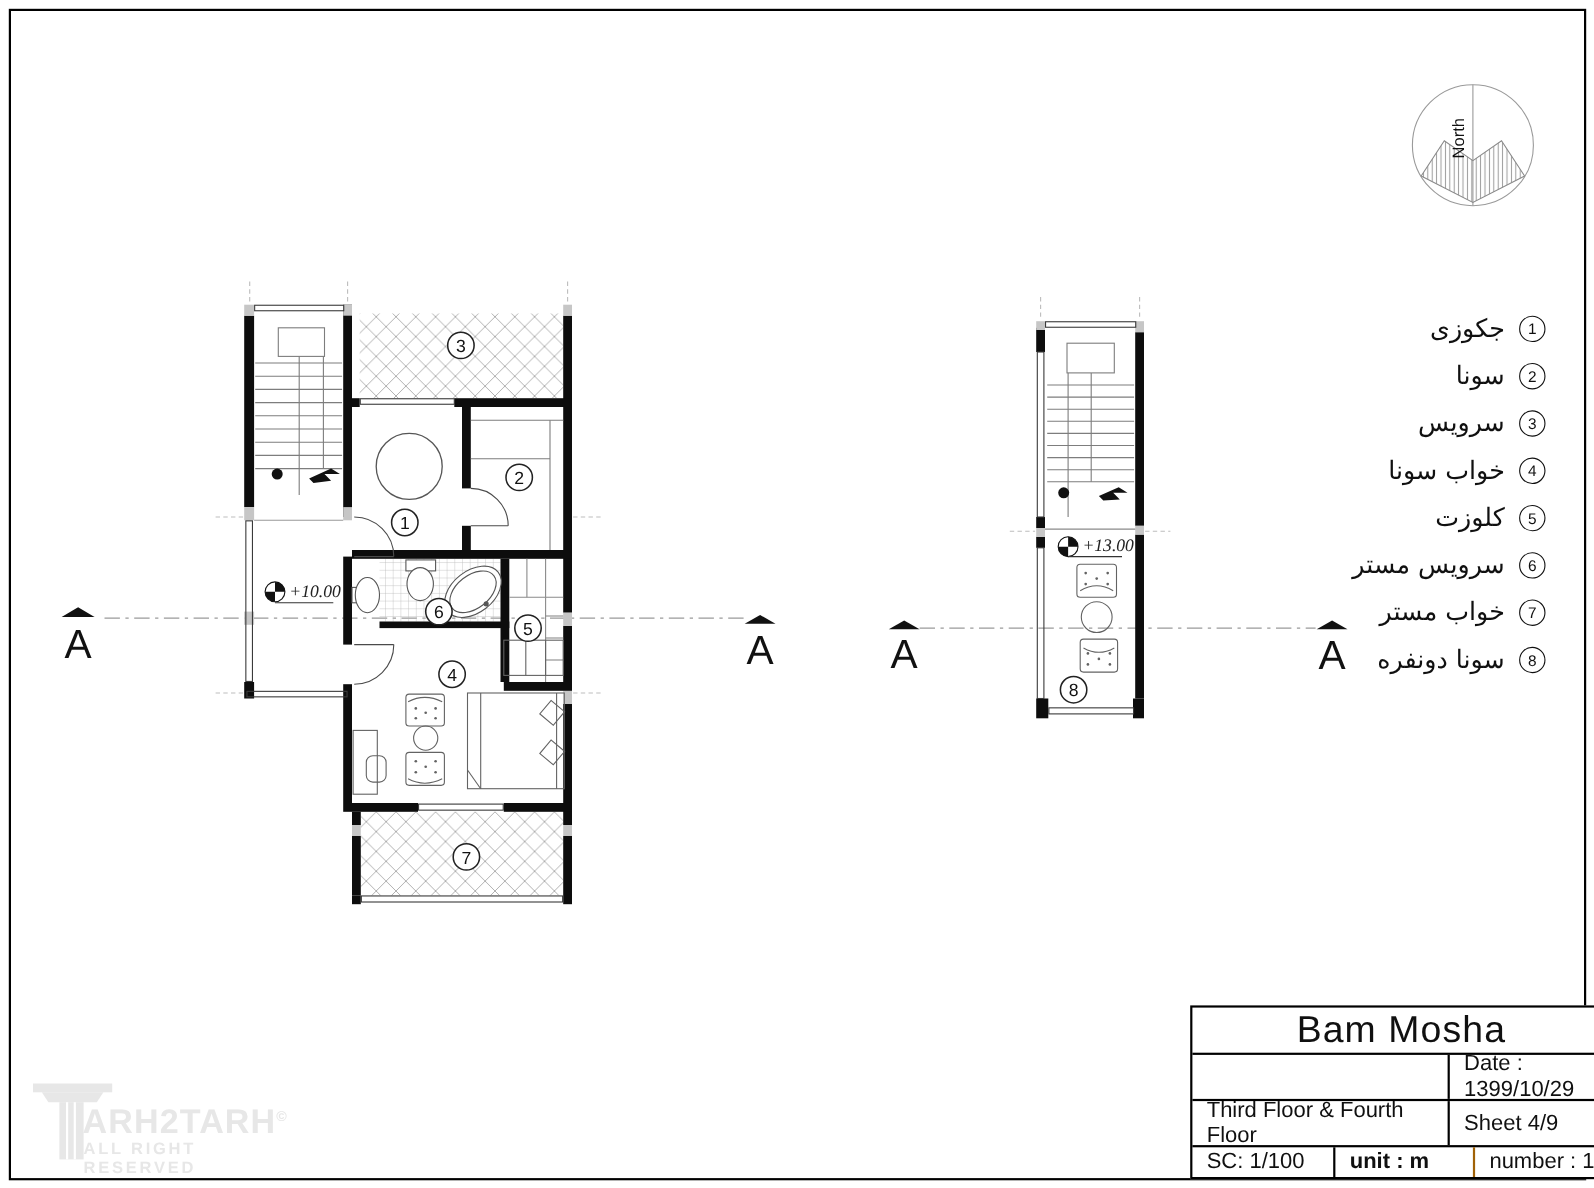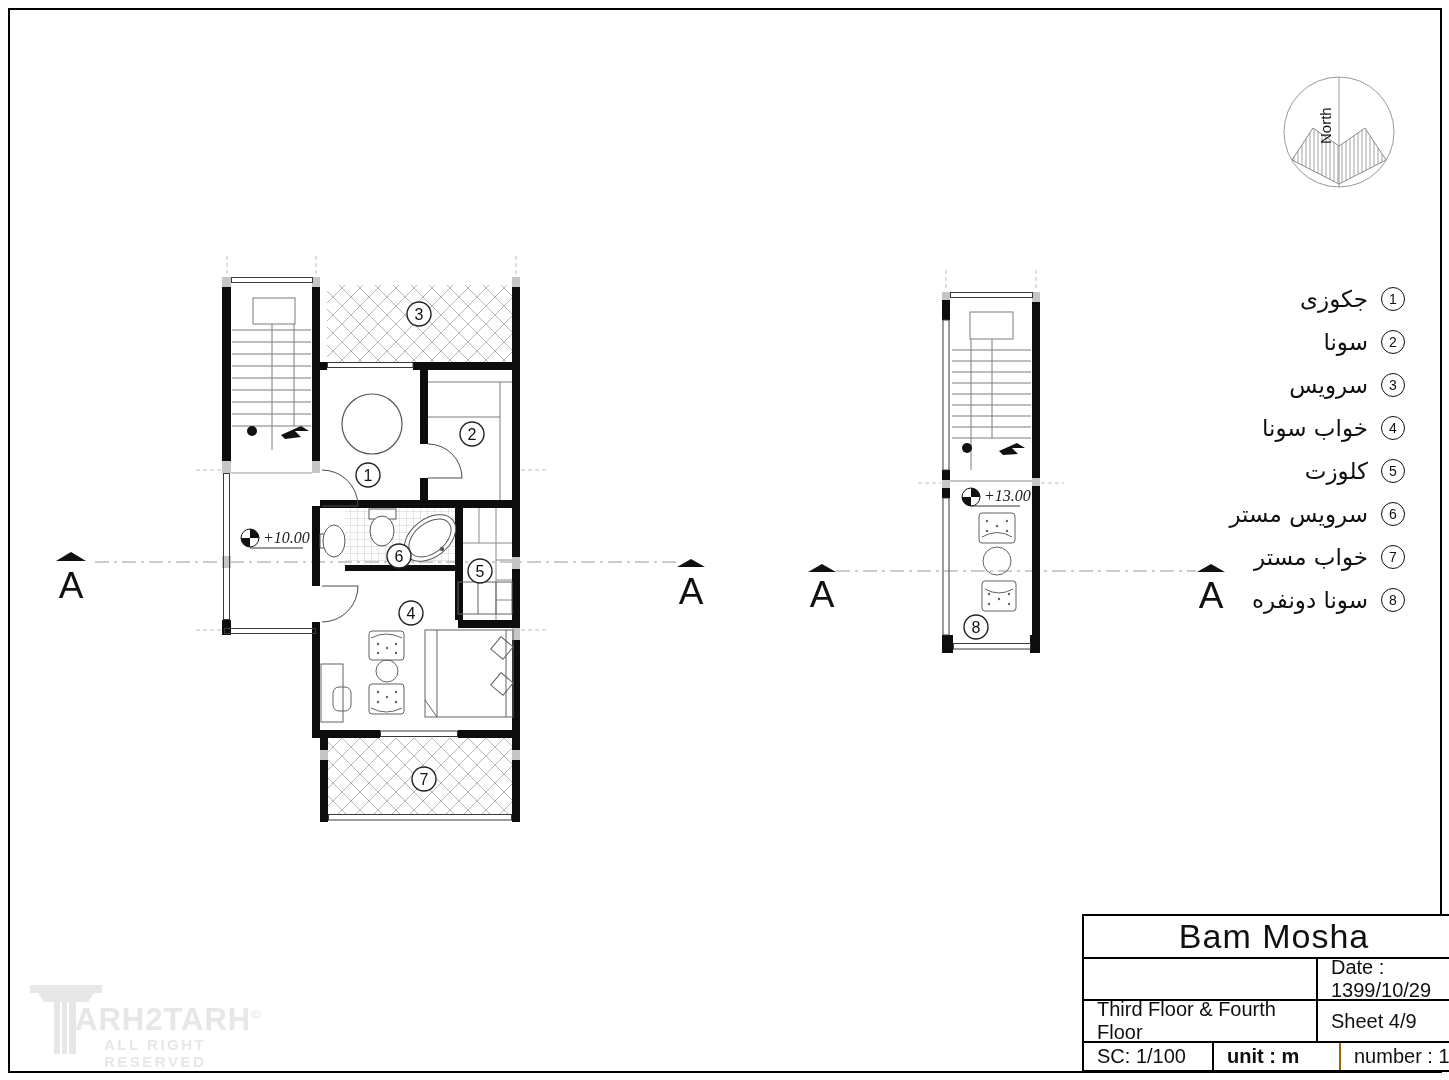--- a/index.html
+++ b/index.html
@@ -24,21 +24,21 @@
   .tb-cell{box-sizing:border-box;display:flex;align-items:center;font-size:20px;padding-left:13px;}
   .cw-left{width:232px;}
   .cw-right{flex:1;border-left:2px solid #000;}
   .cw-sc{width:128px;}
   .cw-unit{width:127px;border-left:2px solid #000;font-weight:bold;}
   .cw-num{flex:1;border-left:2px solid #a16207;}
   
   .wmark{position:absolute;left:28px;top:978px;width:230px;height:86px;color:#e7e7e7;}
   .wm-brand{position:absolute;left:47px;top:24px;font-size:31px;font-weight:bold;letter-spacing:1px;}
   .wm-c{font-size:13px;vertical-align:super;}
-  .wm-tag{position:absolute;left:48px;top:58px;font-size:15px;font-weight:bold;letter-spacing:2.5px;margin-left:28px;}
+  .wm-tag{position:absolute;left:48px;top:58px;font-size:15px;font-weight:bold;letter-spacing:2.5px;}
 </style>
 </head>
 <body>
 
 <div class="sheet">
   <div class="frame"></div>
 
   <svg class="draw" width="1449" height="1080" viewBox="0 0 1449 1080">
     <defs>
       <pattern id="diamond" width="18" height="18" patternUnits="userSpaceOnUse">

